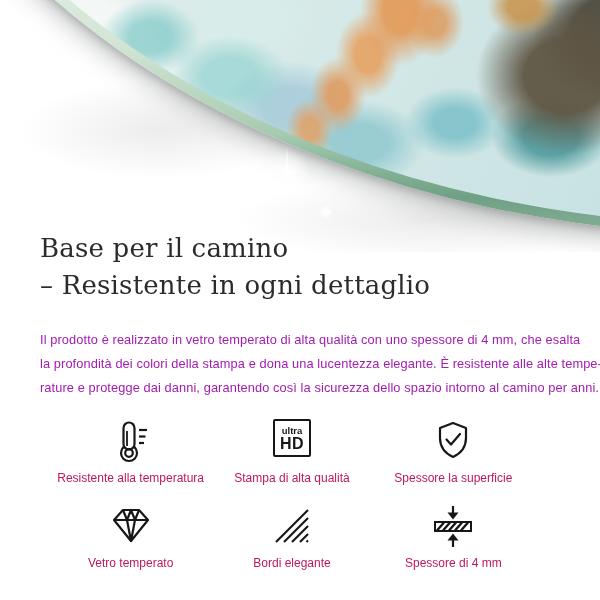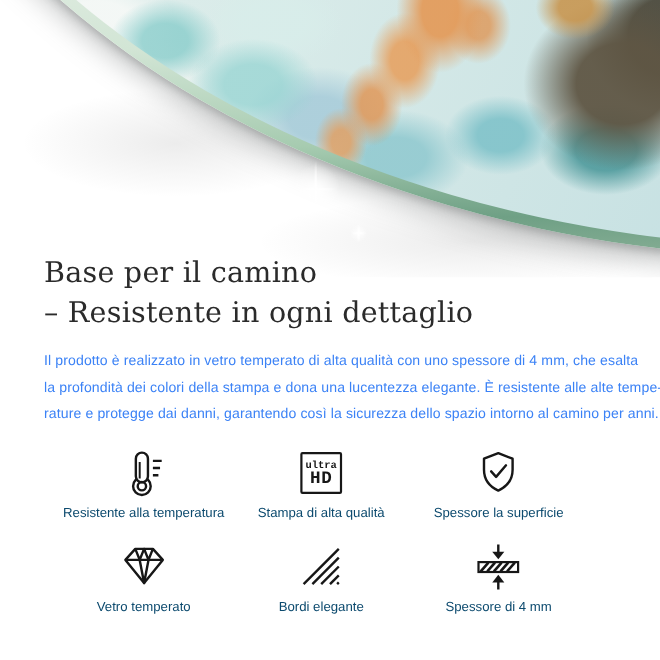--- a/index.html
+++ b/index.html
@@ -52,29 +52,29 @@
   .sparkle::after  { content:""; position:absolute; top:50%; left:12%; width:76%; height:2px;
              transform:translateY(-50%);
              background:linear-gradient(to right, rgba(255,255,255,0), #fff 44%, #fff 56%, rgba(255,255,255,0)); }
   .sparkle.main  { left:262px; top:146px; width:50px; height:52px; }
   .sparkle.small { left:317px; top:203px; width:18px; height:18px; }
 
   
   .content { position:absolute; left:0; top:230px; width:600px; padding:0 40px 0 40px; }
   h1 { font-family:"DejaVu Serif", "Liberation Serif", serif; font-weight:400;
        font-size:26px; line-height:37px; color:#2b2b2b; letter-spacing:0.2px; }
-  .desc { margin-top:12px; font-size:12.8px; line-height:24px; color:#3b82f6; letter-spacing:0.1px; }
+  .desc { margin-top:24px; font-size:12.8px; line-height:24px; color:#a21caf; letter-spacing:0.1px; }
   .desc div { white-space:nowrap; }
 
   
   .features { display:grid; grid-template-columns:repeat(3,1fr); row-gap:19px;
               margin:19px 26px 0 10px; }
   .feature { display:flex; flex-direction:column; align-items:center; }
-  .feature .ficon { height:46px; display:flex; align-items:center; justify-content:center;font-family:Liberation Mono, monospace; }
-  .feature .flabel { margin-top:6px; font-size:12px; color:#0c4a6e; text-align:center; }
+  .feature .ficon { height:46px; display:flex; justify-content:center; }
+  .feature .flabel { margin-top:6px; font-size:12px; color:#be185d; text-align:center; }
   svg.icon { stroke:#171717; fill:none; stroke-width:2.2; }
 
   .uhd-box { width:38px; height:38px; border:2.5px solid #171717; border-radius:2px;
              display:flex; flex-direction:column; align-items:center; justify-content:center;
              color:#171717; }
   .uhd-box .t1 { font-size:9.5px; font-weight:600; line-height:10px; letter-spacing:0; }
   .uhd-box .t2 { font-size:16px; font-weight:800; line-height:15px; letter-spacing:0.5px; }
 </style>
 </head>
 <body>

